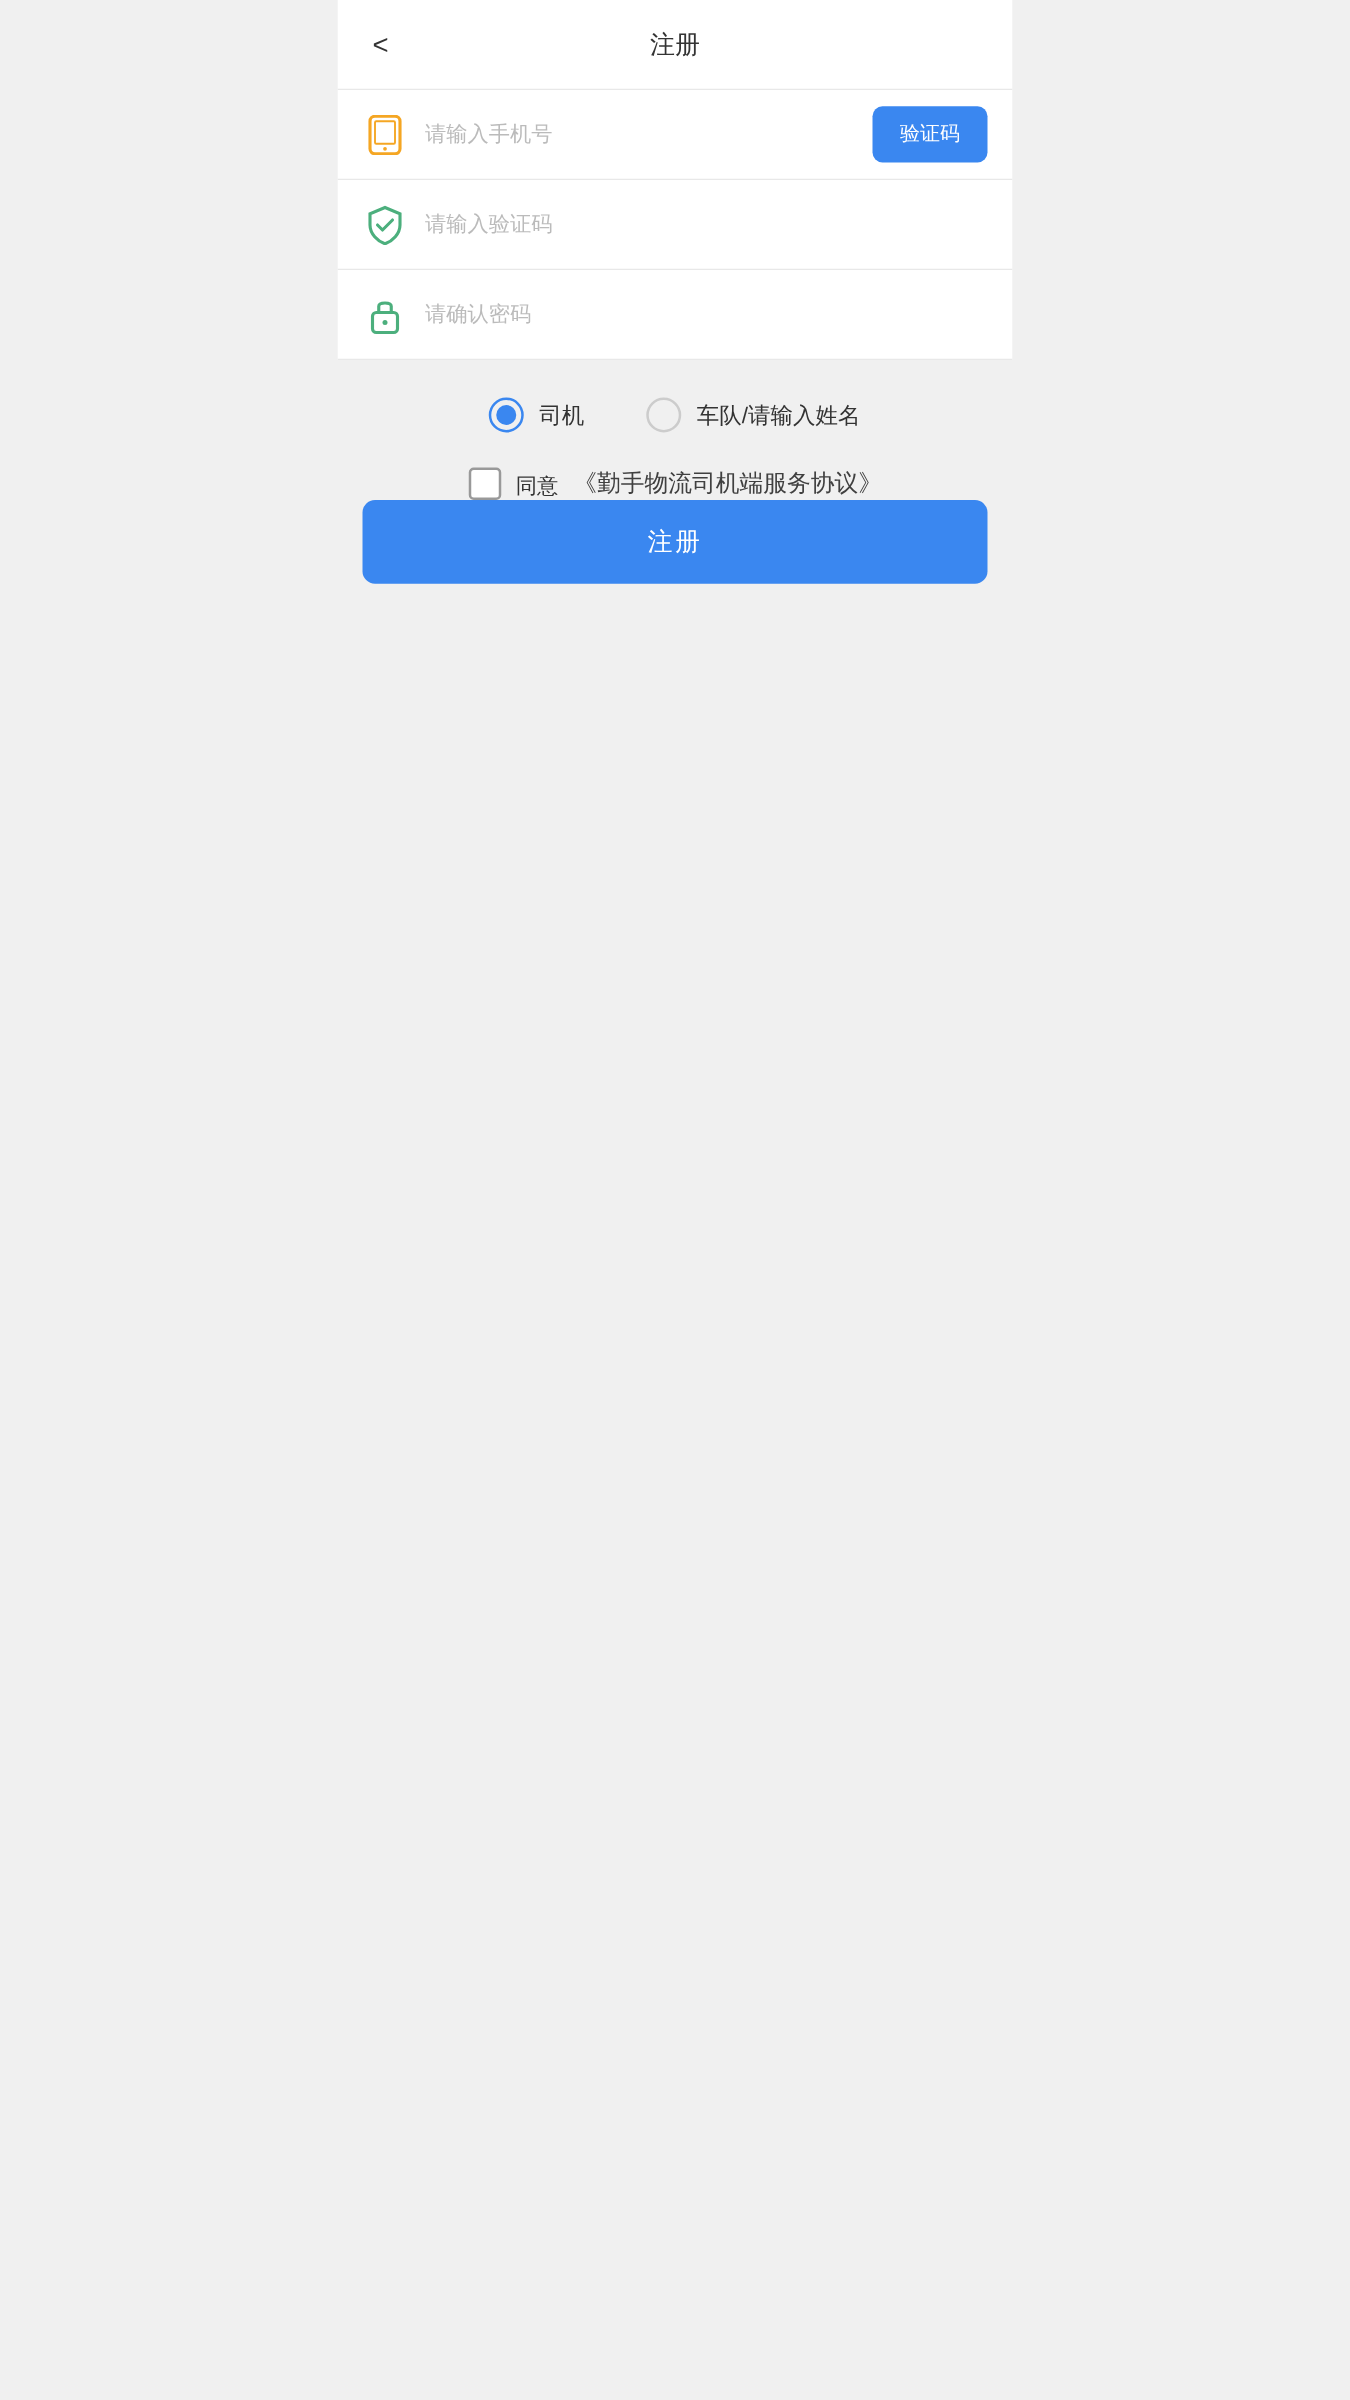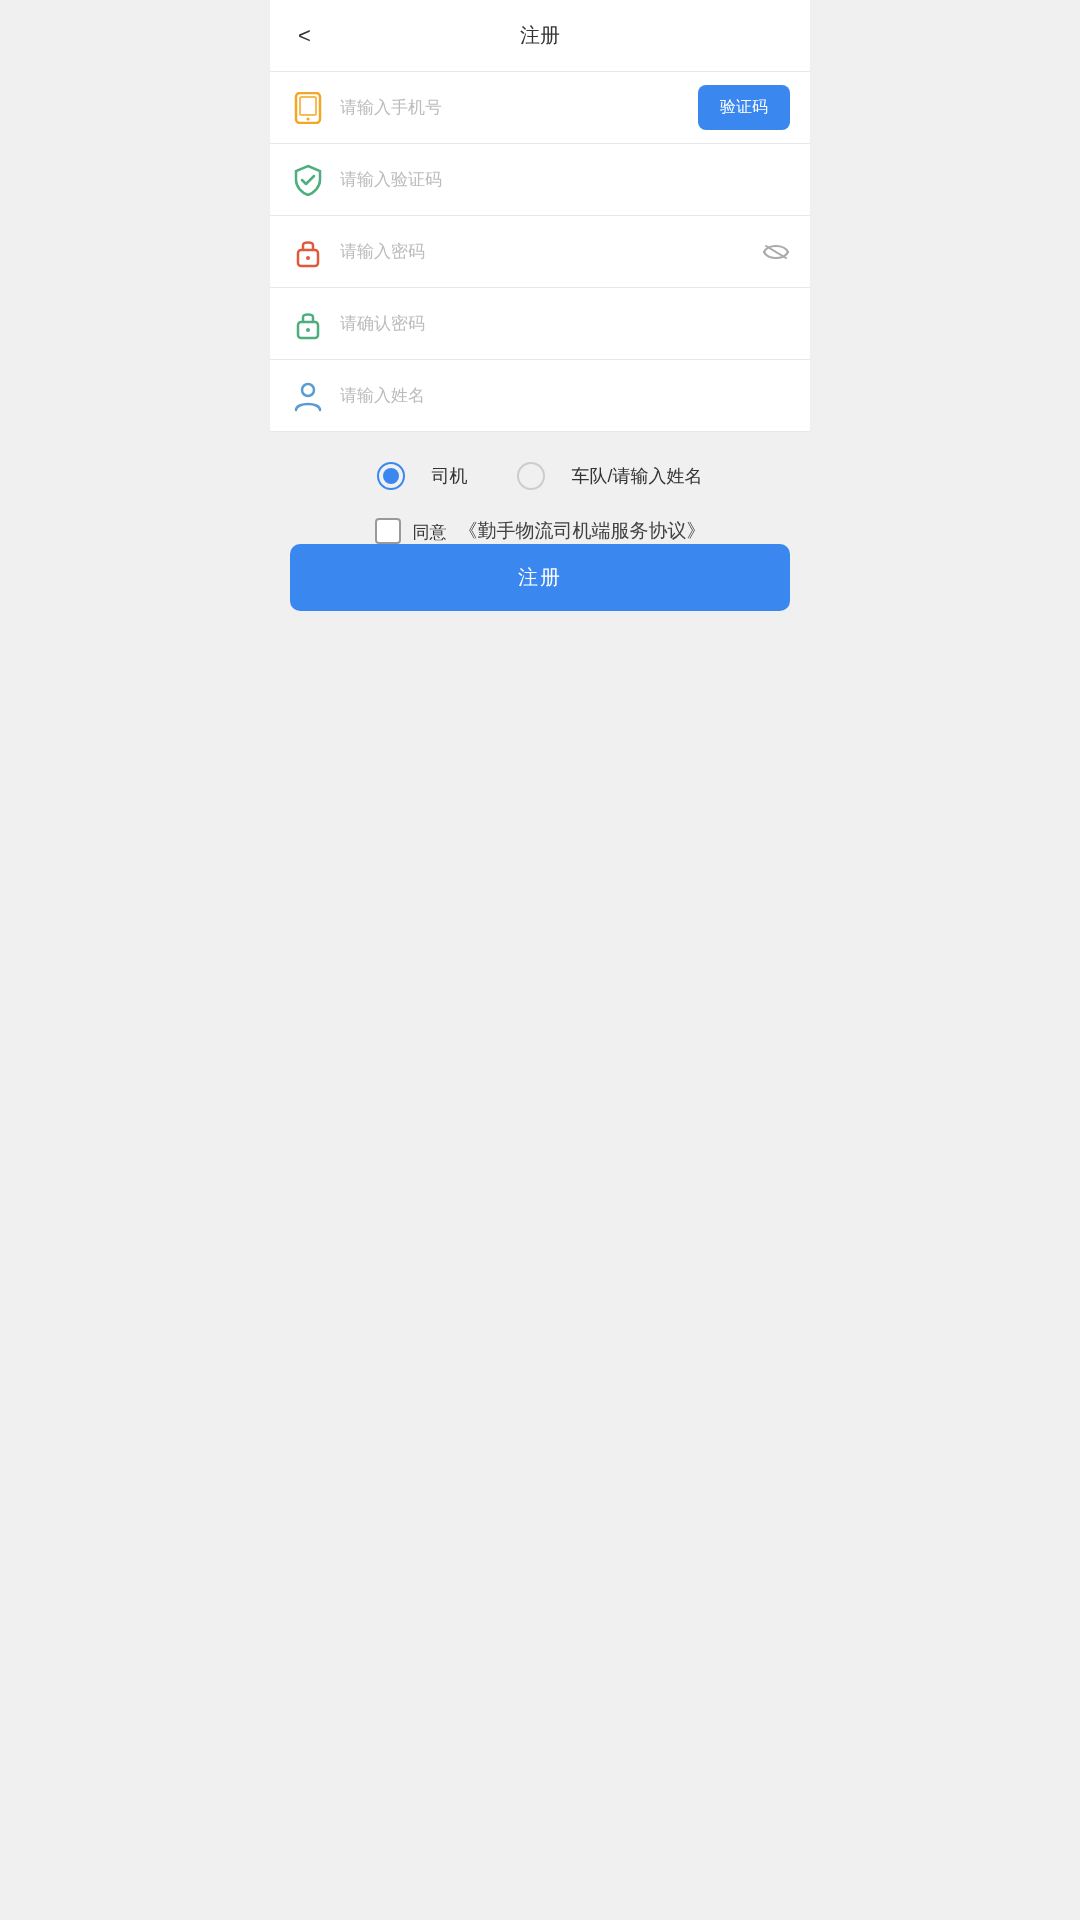--- a/index.html
+++ b/index.html
@@ -109,21 +109,21 @@
       display: flex;
       align-items: center;
       justify-content: center;
       gap: 50px;
       margin-bottom: 28px;
     }
 
     .radio-option {
       display: flex;
       align-items: center;
-      gap: 26px;
+      gap: 12px;
       cursor: pointer;
     }
 
     .radio-circle {
       width: 28px;
       height: 28px;
       border-radius: 50%;
       border: 2px solid #ccc;
       display: flex;
       align-items: center;
@@ -217,62 +217,33 @@
     <div class="form-icon">
 
       <svg width="30" height="32" viewBox="0 0 30 32">
         <path d="M15 2 L27 7 L27 16 C27 23 21 29 15 31 C9 29 3 23 3 16 L3 7 Z" fill="none" stroke="#4caf7d" stroke-width="2.5"></path>
         <polyline points="9,16 13,20 21,12" fill="none" stroke="#4caf7d" stroke-width="2.5" stroke-linecap="round" stroke-linejoin="round"></polyline>
       </svg>
     </div>
     <input class="form-input" type="text" placeholder="请输入验证码" style="">
   </div>
 
-  <div class="form-row">
-    <div class="form-icon">
-
-      <svg width="26" height="32" viewBox="0 0 26 32">
-        <rect x="3" y="14" width="20" height="16" rx="3" fill="none" stroke="#e05a3a" stroke-width="2.5"></rect>
-        <path d="M8 14 L8 9 C8 5.5 18 5.5 18 9 L18 14" fill="none" stroke="#e05a3a" stroke-width="2.5"></path>
-        <circle cx="13" cy="22" r="2" fill="#e05a3a"></circle>
-      </svg>
-    </div>
-    <input class="form-input" type="password" placeholder="请输入密码" style="">
-    <span class="eye-icon">
-
-      <svg width="28" height="20" viewBox="0 0 28 20">
-        <path d="M2 10 C6 2 22 2 26 10" fill="none" stroke="#aaa" stroke-width="2" stroke-linecap="round"></path>
-        <path d="M2 10 C6 18 22 18 26 10" fill="none" stroke="#aaa" stroke-width="2" stroke-linecap="round"></path>
-        <line x1="4" y1="4" x2="24" y2="16" stroke="#aaa" stroke-width="2" stroke-linecap="round"></line>
-      </svg>
-    </span>
-  </div>
 
   <div class="form-row">
     <div class="form-icon">
 
       <svg width="26" height="32" viewBox="0 0 26 32">
         <rect x="3" y="14" width="20" height="16" rx="3" fill="none" stroke="#4caf7d" stroke-width="2.5"></rect>
         <path d="M8 14 L8 9 C8 5.5 18 5.5 18 9 L18 14" fill="none" stroke="#4caf7d" stroke-width="2.5"></path>
         <circle cx="13" cy="22" r="2" fill="#4caf7d"></circle>
       </svg>
     </div>
     <input class="form-input" type="password" placeholder="请确认密码" style="">
   </div>
 
-  <div class="form-row">
-    <div class="form-icon">
-
-      <svg width="28" height="32" viewBox="0 0 28 32">
-        <circle cx="14" cy="10" r="6" fill="none" stroke="#5b9bd5" stroke-width="2.5"></circle>
-        <path d="M2 30 C2 22 26 22 26 30" fill="none" stroke="#5b9bd5" stroke-width="2.5" stroke-linecap="round"></path>
-      </svg>
-    </div>
-    <input class="form-input" type="text" placeholder="请输入姓名" style="">
-  </div>
 
 </div>
 
 <div class="options-section">
 
   
   <div class="radio-row">
     <div class="radio-option">
       <div class="radio-circle selected"></div>
       <span class="radio-label">司机</span>

